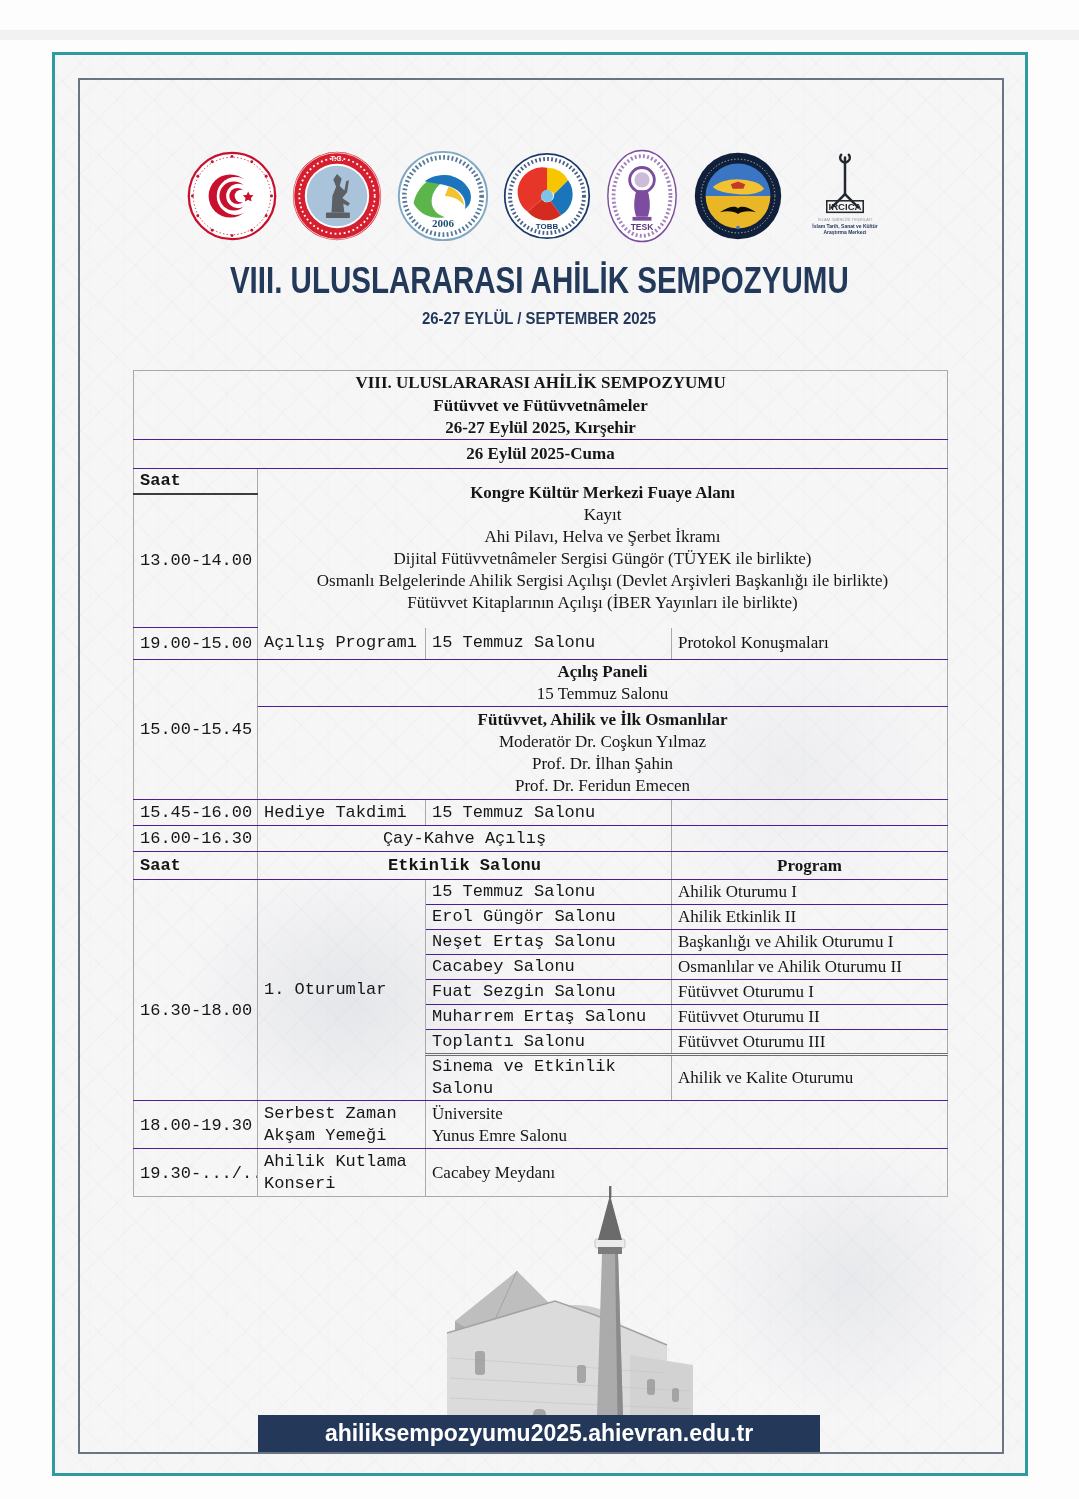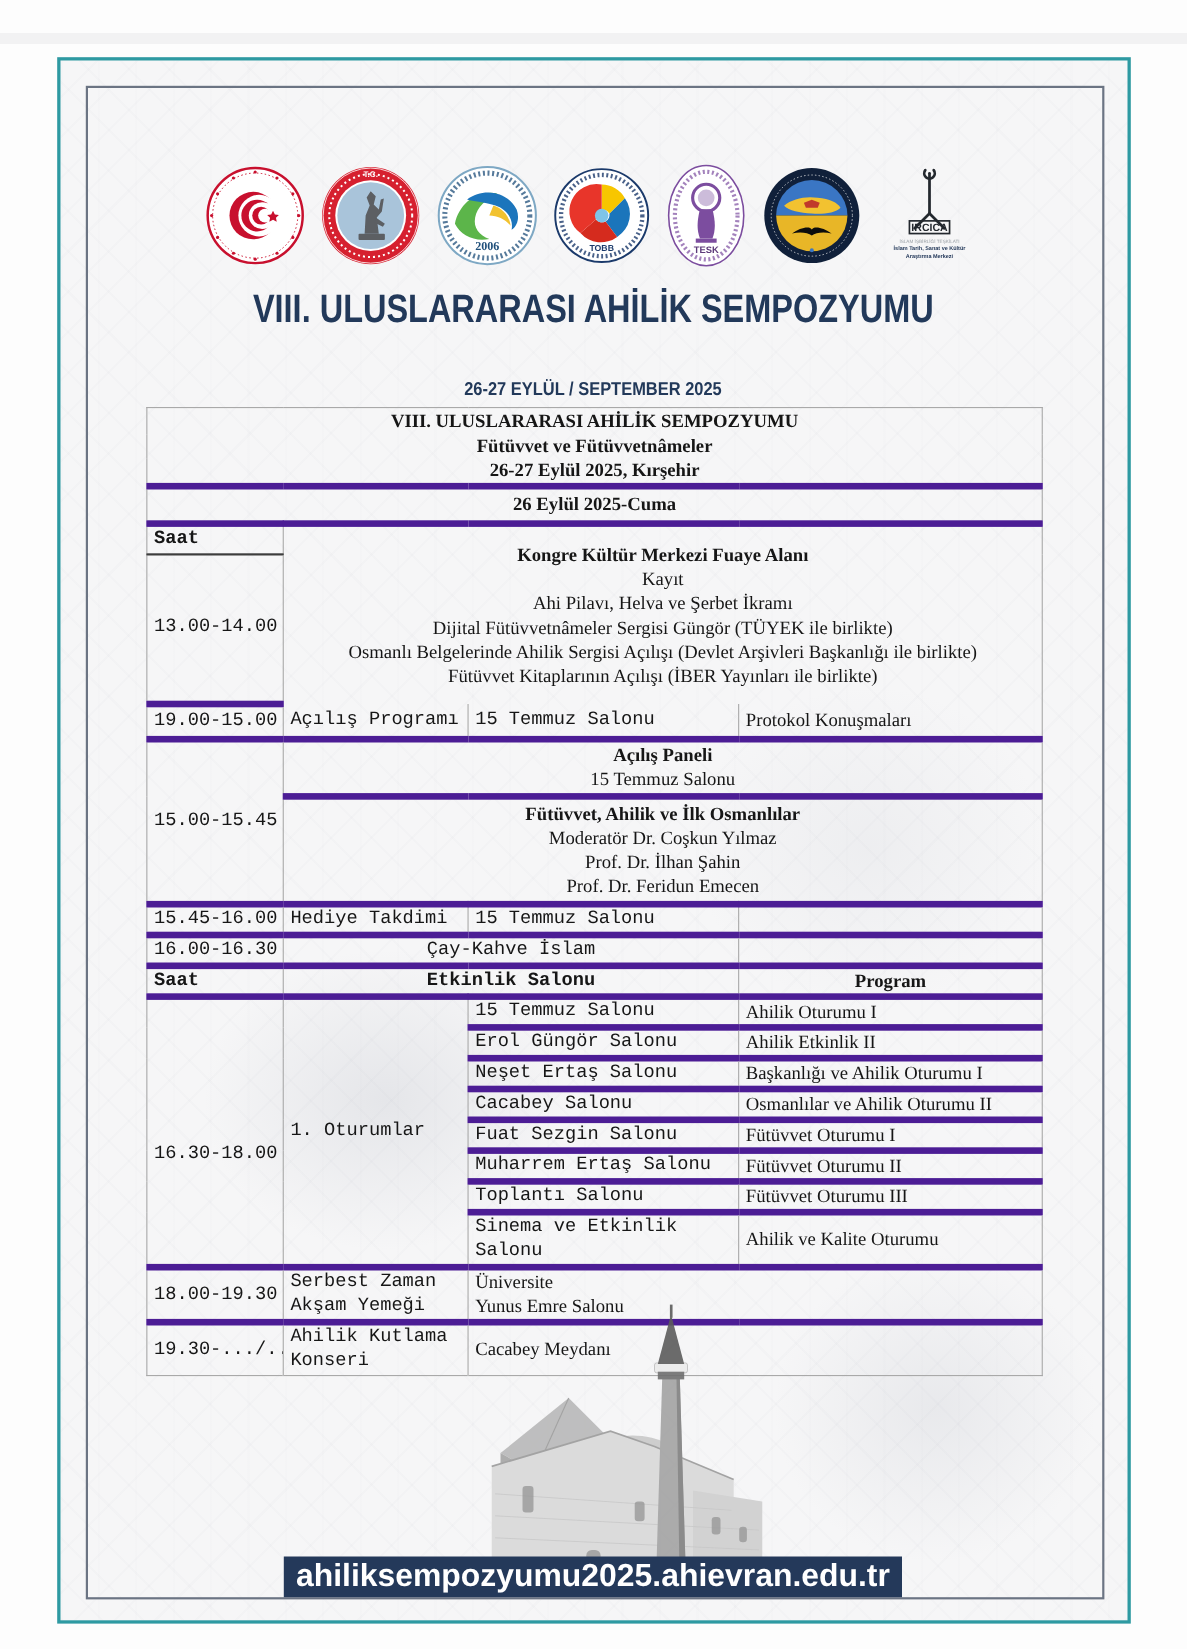--- a/index.html
+++ b/index.html
@@ -29,45 +29,45 @@
   .logos{position:absolute;left:60px;top:148px;width:960px;display:flex;
          justify-content:center;align-items:center;gap:14px;}
   .logo{flex:0 0 auto;}
 
   
   .main-title{position:absolute;left:0;top:260px;width:1079px;text-align:center;
       font-family:"Liberation Sans", sans-serif;color:#22395a;}
   .main-title .tt{display:inline-block;transform:scaleX(.82);font-weight:800;font-size:36px;
       letter-spacing:0;white-space:nowrap;}
   .sub-title{position:absolute;left:0;top:309px;width:1079px;text-align:center;
-      font-family:"Liberation Sans", sans-serif;color:#22395a;margin-top:35px;}
+      font-family:"Liberation Sans", sans-serif;color:#22395a;}
   .sub-title .tt{display:inline-block;transform:scaleX(.88);font-weight:800;font-size:17px;white-space:nowrap;}
 
   
   table.sched{position:absolute;left:133px;top:370px;width:814px;border-collapse:collapse;
       table-layout:fixed;font-size:17px;color:#161616;background:transparent;
       border:1px solid #a9a9a9;}
   table.sched td{padding:0 6px;vertical-align:middle;line-height:22px;overflow:hidden;}
   .c{text-align:center;}
   .b{font-weight:bold;}
   .br{border-right:1px solid #a9a9a9;font-family:Liberation Mono, monospace;}
-  .bb{border-bottom:6px solid #4c1d95;}
+  .bb{border-bottom:1px solid #4c1d95;}
   .bb-dark{border-bottom:2px solid #3d3d3d;}
   .bt-double{border-top:3px double #6f6f6f;}
   .time{padding-left:8px;white-space:nowrap;}
   .pad8{padding-left:8px;}
   td.vtop{vertical-align:top;}
 
   
   .mosque{position:absolute;left:425px;top:1183px;width:290px;height:265px;opacity:.9;}
 
   
   .url-bar{position:absolute;left:258px;top:1415px;width:562px;height:37px;background:#24395a;
       display:flex;align-items:center;justify-content:center;}
-  .url-bar span{font-family:"Liberation Sans", sans-serif;font-weight:bold;font-size:29px;color:#ffffff;}
+  .url-bar span{font-family:"Liberation Sans", sans-serif;font-weight:bold;font-size:23px;color:#ffffff;}
 </style>
 </head>
 <body>
 
 <div class="page">
   <div class="top-band"></div>
   <div class="teal-frame"></div>
   <div class="watermark wm1"></div>
   <div class="watermark wm3"></div>
   <div class="watermark wm2"></div>
@@ -240,21 +240,21 @@
 
     <tr style="height:26px">
       <td class="br bb time">15.45-16.00</td>
       <td class="br bb pad8">Hediye Takdimi</td>
       <td class="br bb pad8">15 Temmuz Salonu</td>
       <td class="bb"></td>
     </tr>
 
     <tr style="height:26px">
       <td class="br bb time">16.00-16.30</td>
-      <td colspan="2" class="c br bb">Çay-Kahve İslam</td>
+      <td colspan="2" class="c br bb">Çay-Kahve Açılış</td>
       <td class="bb"></td>
     </tr>
 
     <tr style="height:28px">
       <td class="b br bb time">Saat</td>
       <td colspan="2" class="c b br bb">Etkinlik Salonu</td>
       <td class="c b bb">Program</td>
     </tr>
 
     <tr style="height:25px">

